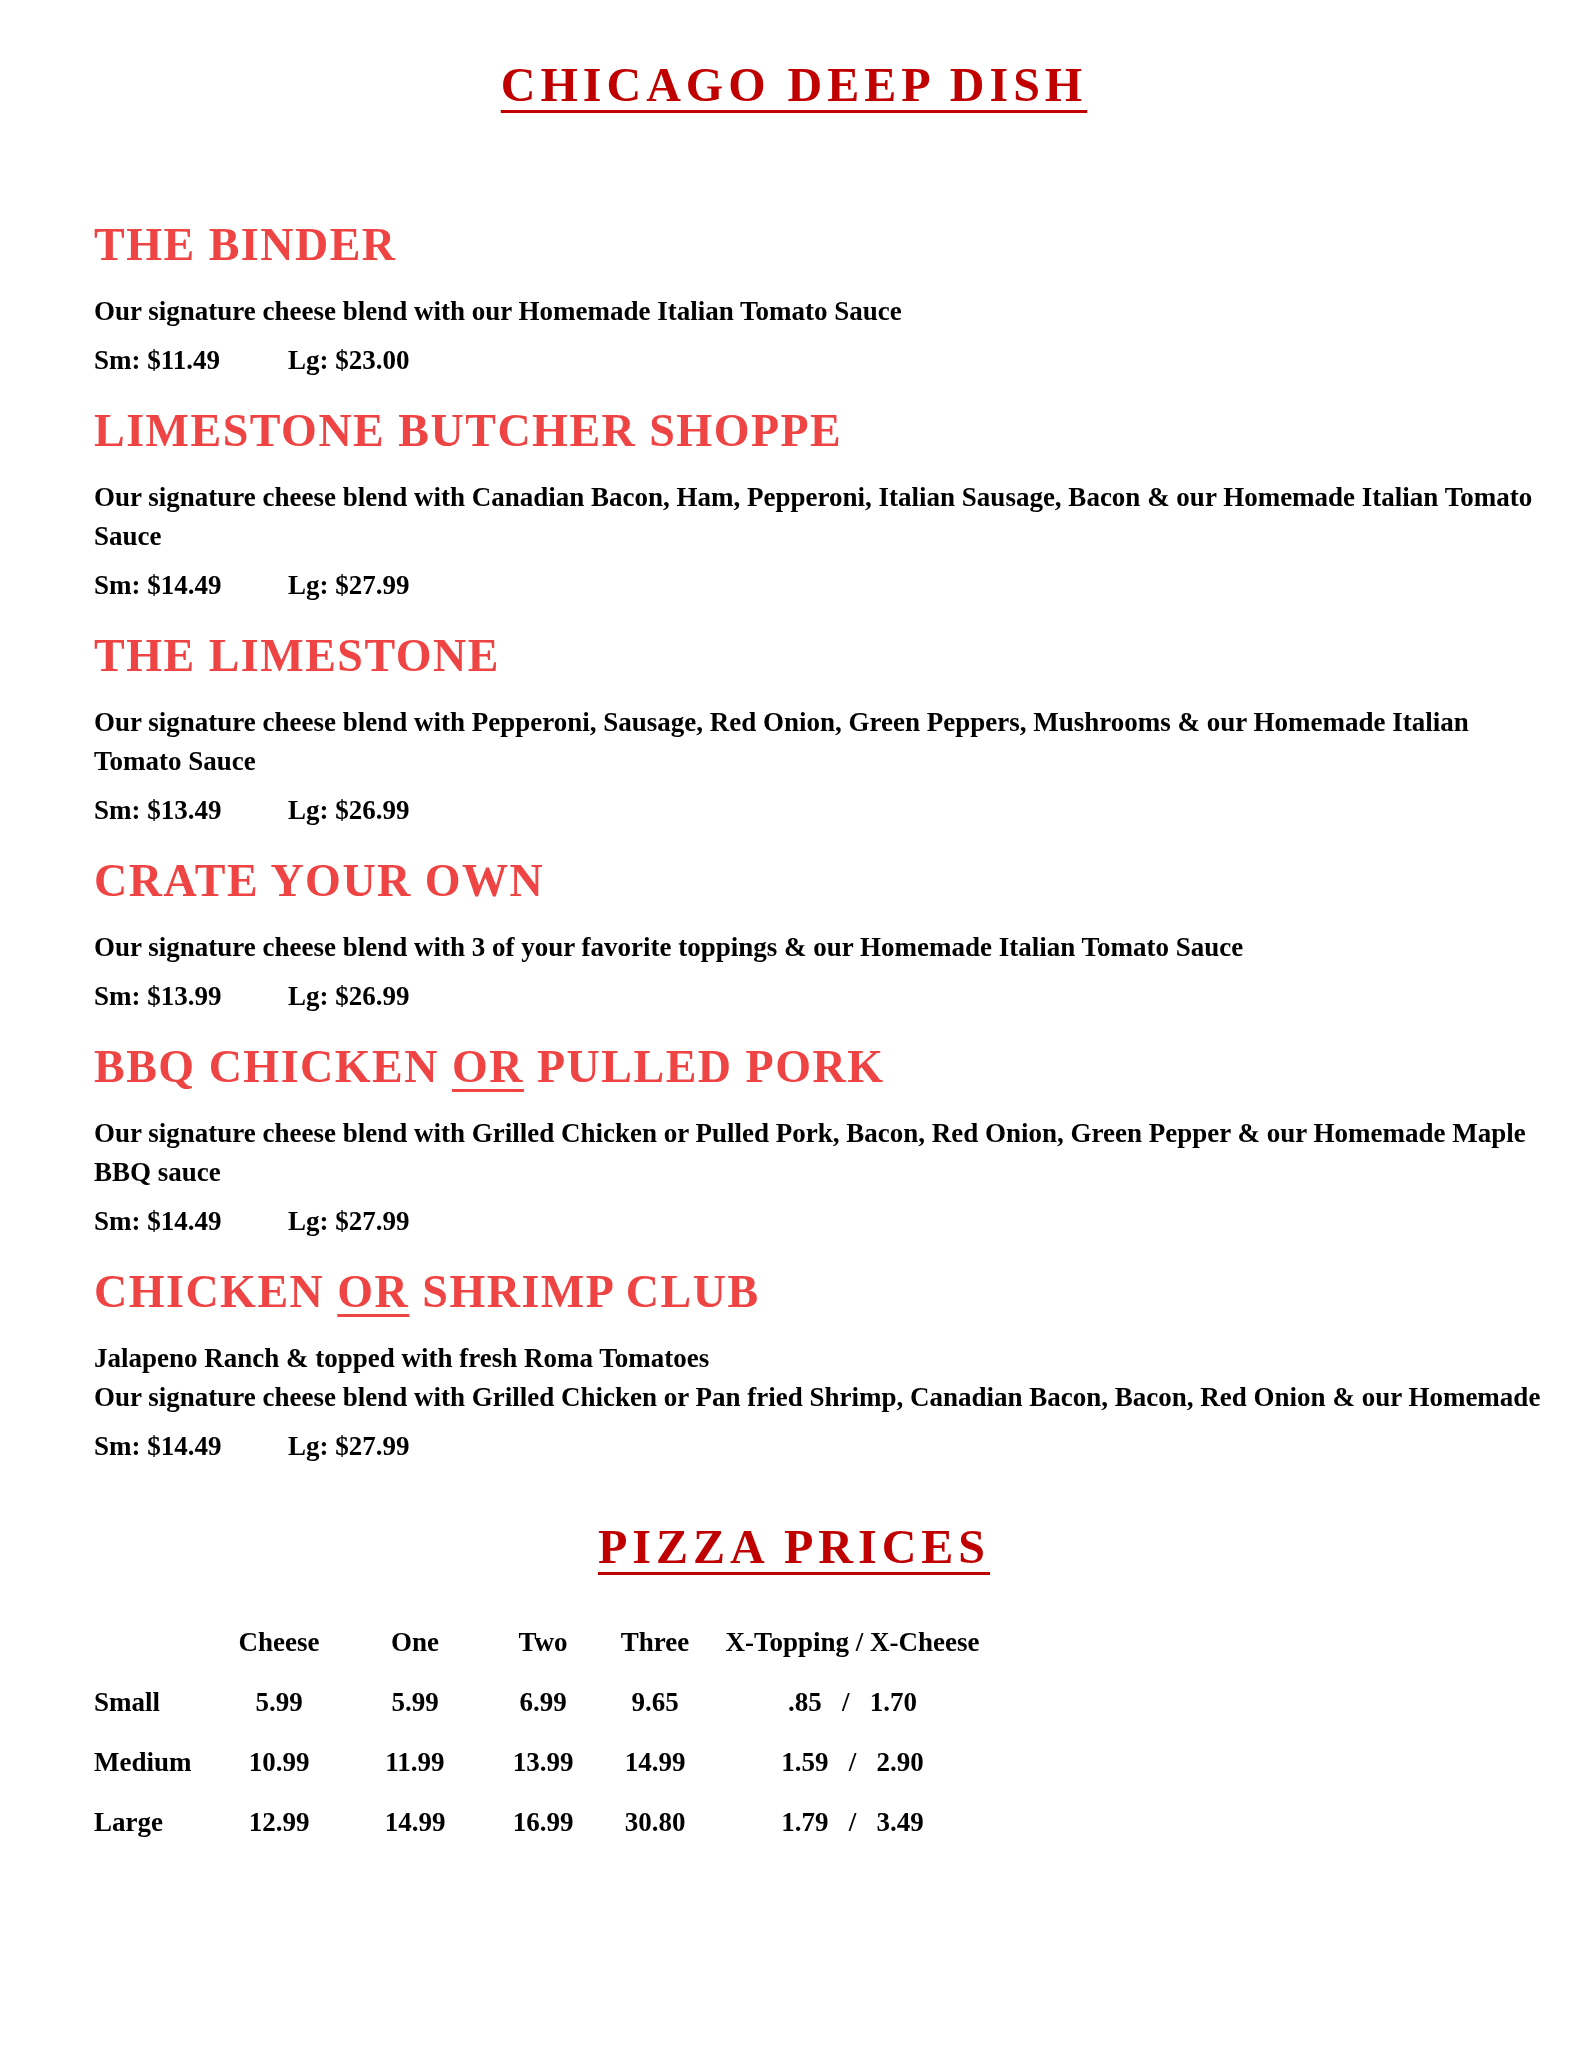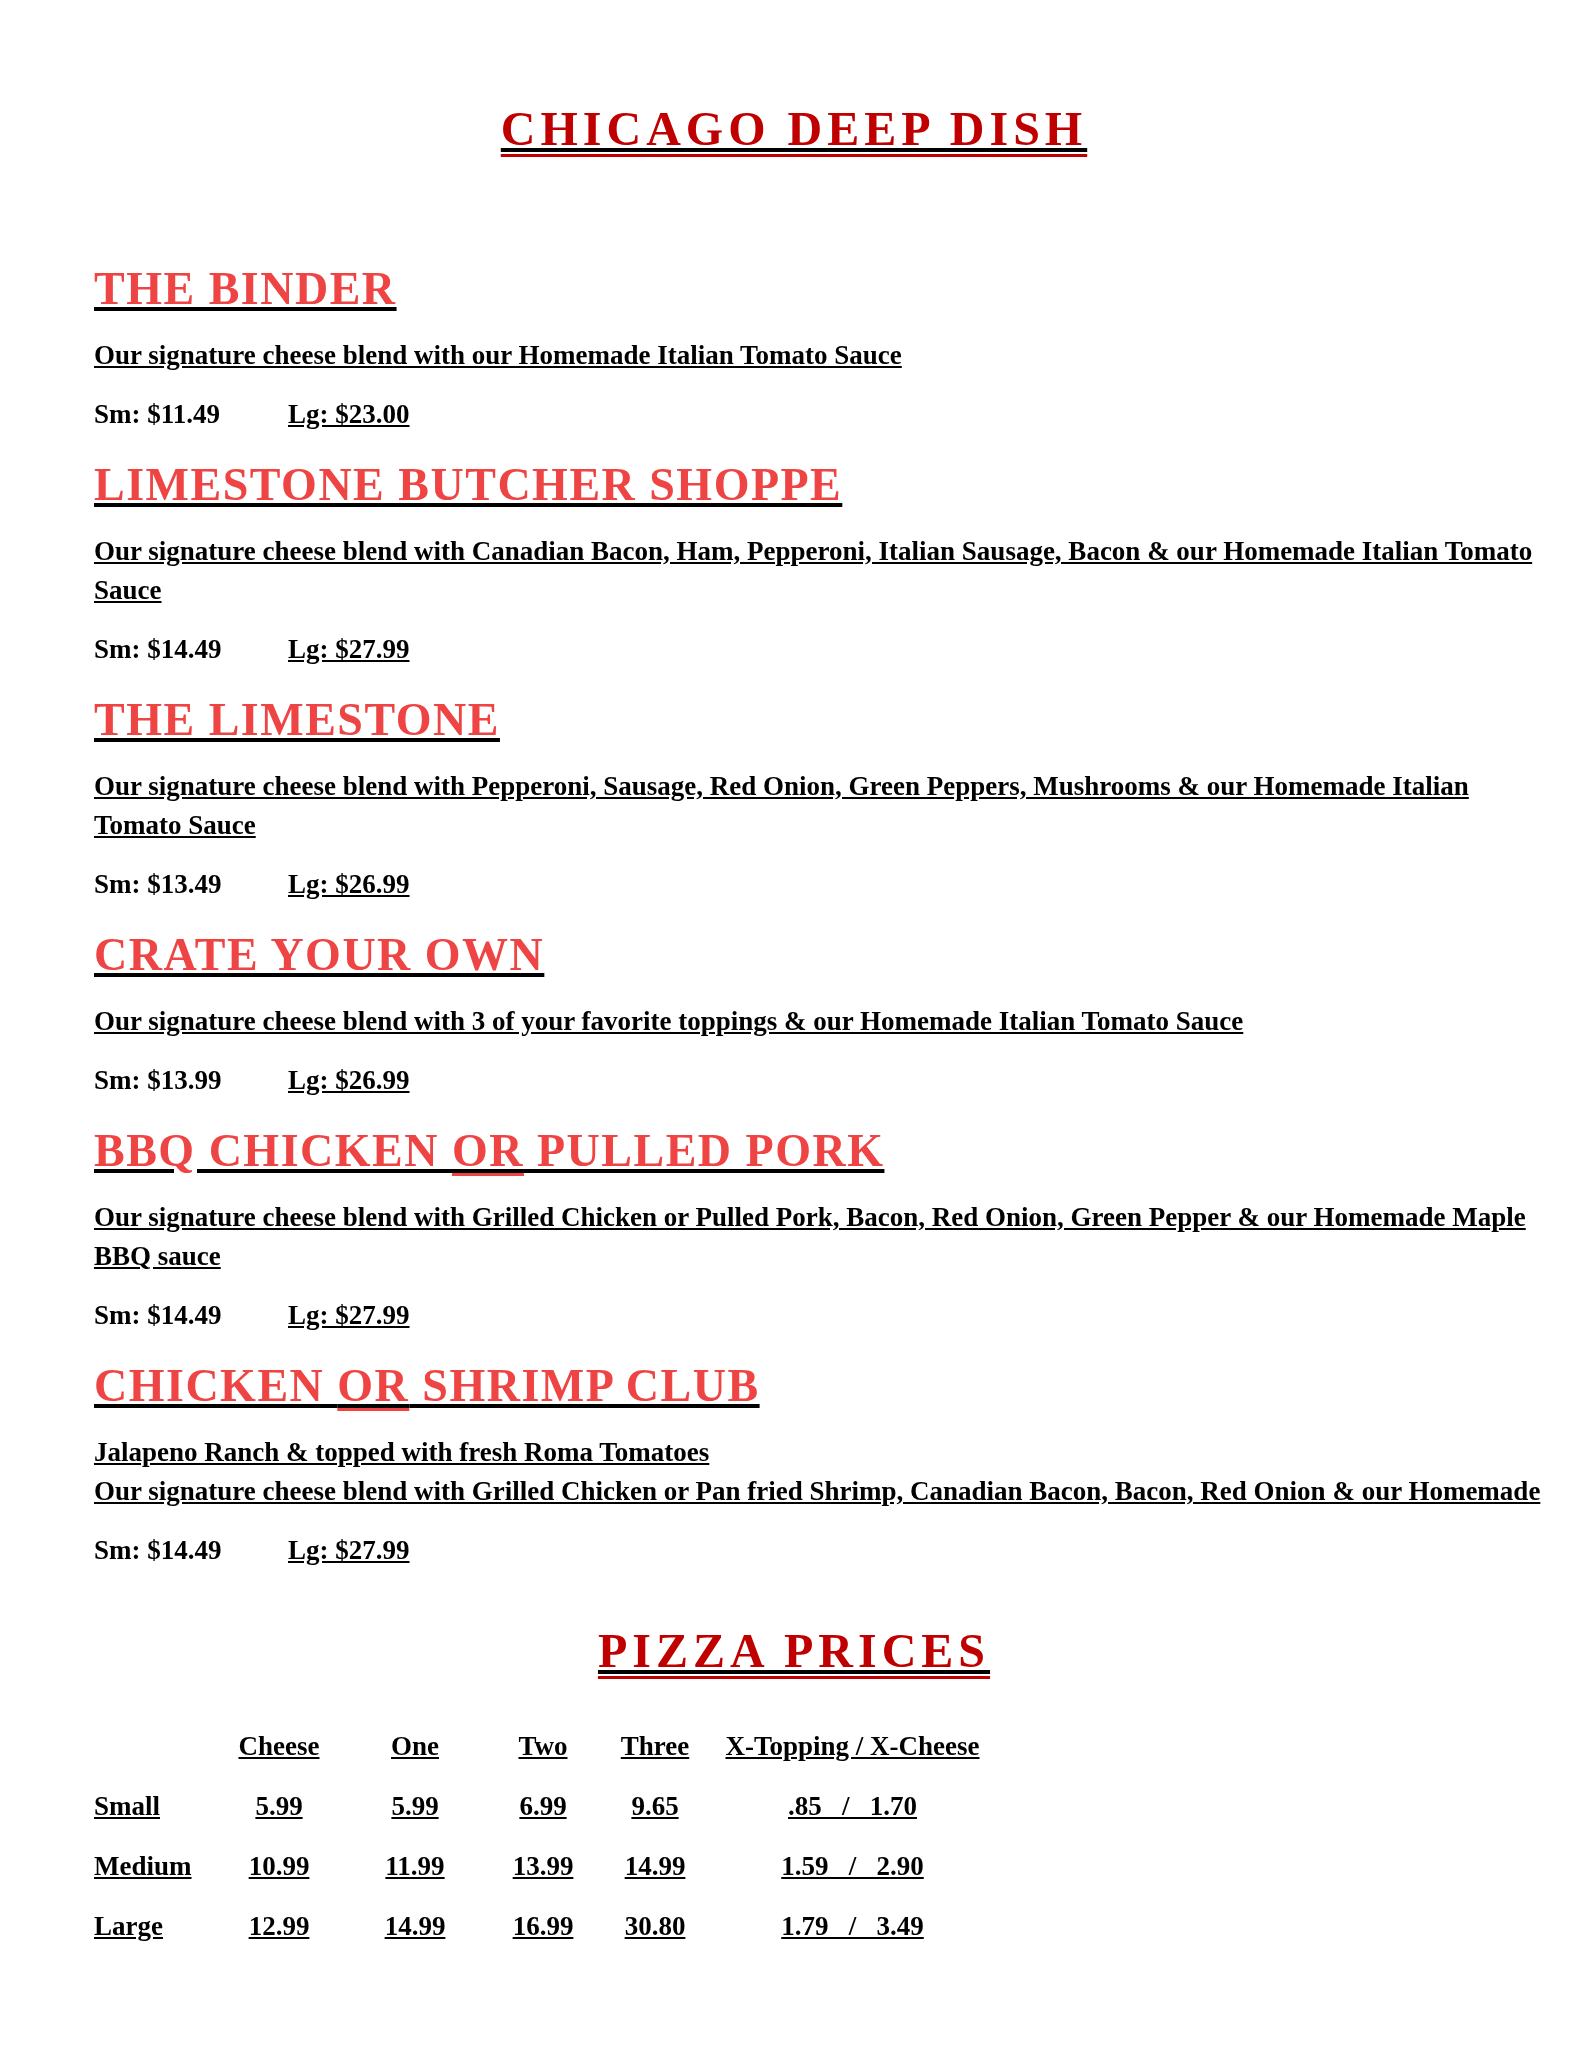--- a/index.html
+++ b/index.html
@@ -8,22 +8,21 @@
     width: 1582px;
     height: 2048px;
     font-family: "Liberation Serif", serif;
     font-weight: bold;
     color: #000000;
     overflow: hidden;
   }
   .page {
     width: 100%;
     height: 100%;
-    padding: 100px 88px 0 94px;
-    text-decoration: underline;
+    padding: 56px 88px 0 94px;
   }
   .doc-title {
     text-align: center;
     font-size: 48px;
     line-height: 58px;
     letter-spacing: 5px;
     color: #C00000;
     font-weight: bold;
   }
   .doc-title .underlined {
@@ -46,21 +45,21 @@
     text-decoration-thickness: 3px;
     text-underline-offset: 7px;
   }
   .desc { margin-top: 28px; }
   .desc-line {
     font-size: 27px;
     line-height: 39px;
     white-space: nowrap;
   }
   .price-line {
-    margin-top: 22px;
+    margin-top: 12px;
     font-size: 27px;
     line-height: 35px;
     white-space: nowrap;
   }
   .price-sm { display: inline-block; width: 194px; }
   .pizza-title { margin-top: 54px; }
   .pizza-table {
     margin-top: 36px;
     border-collapse: collapse;
     font-size: 27px;

